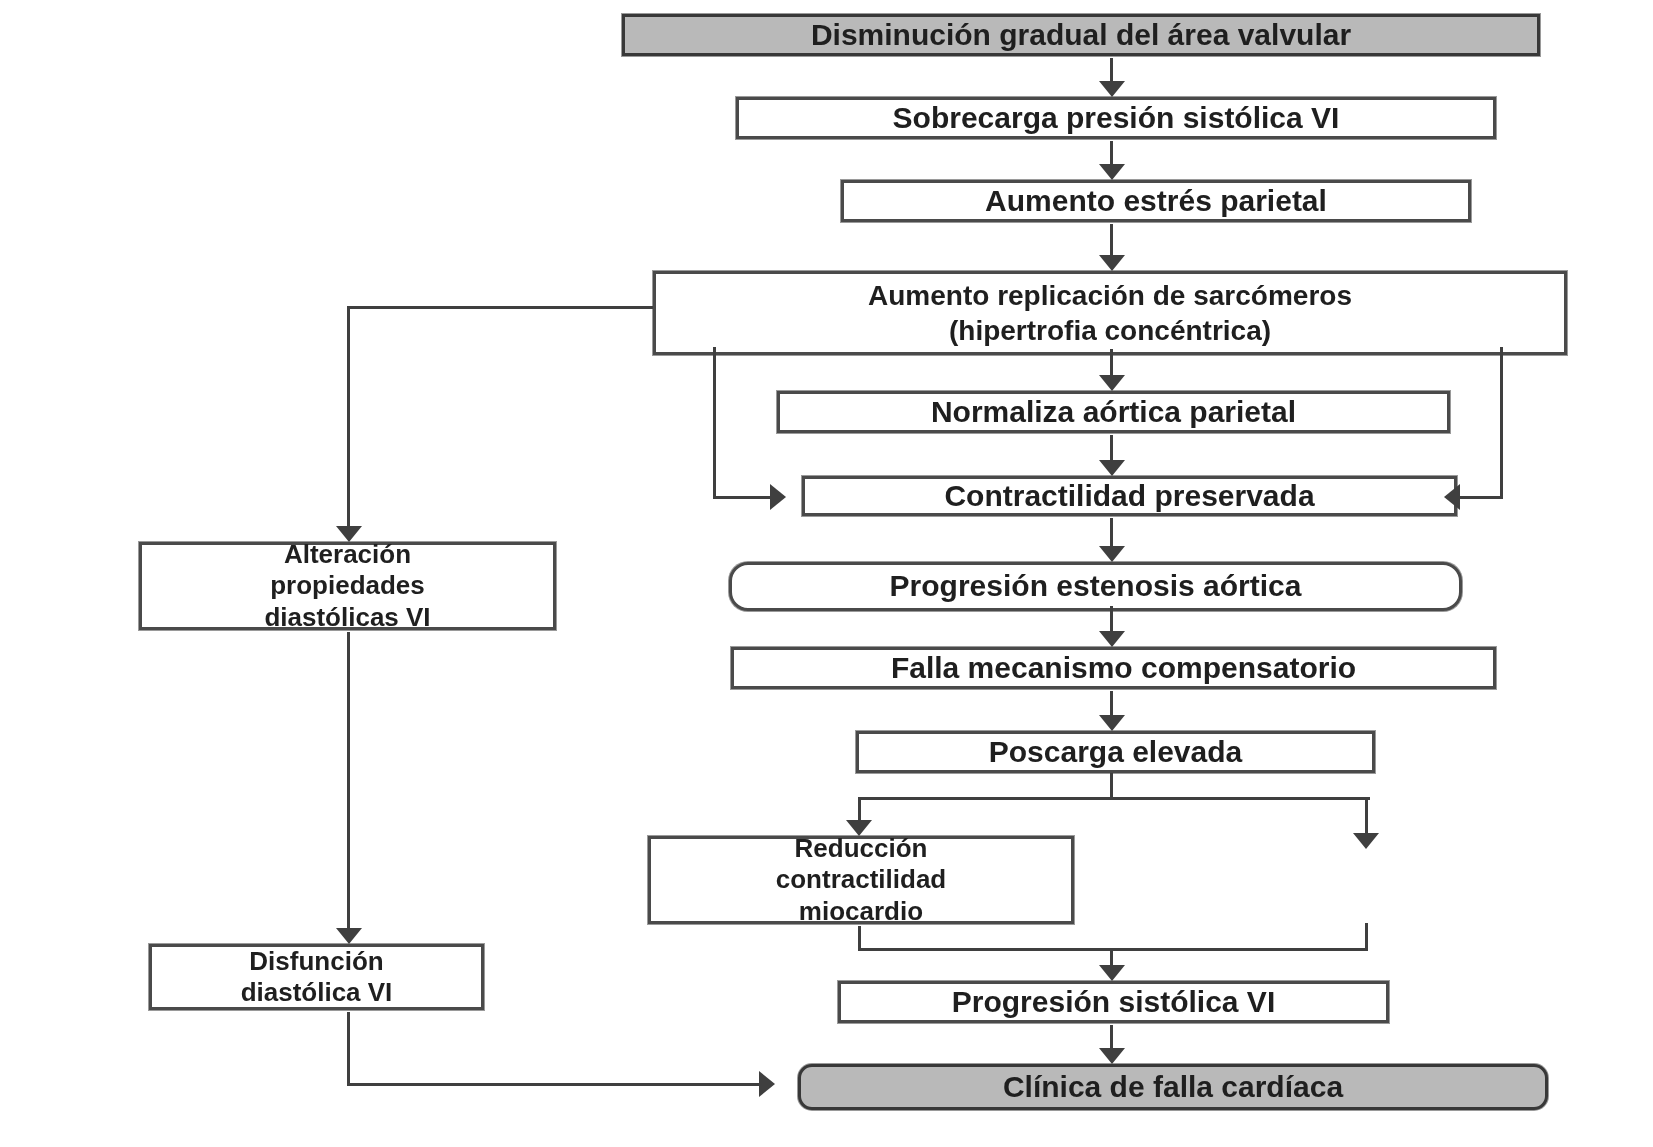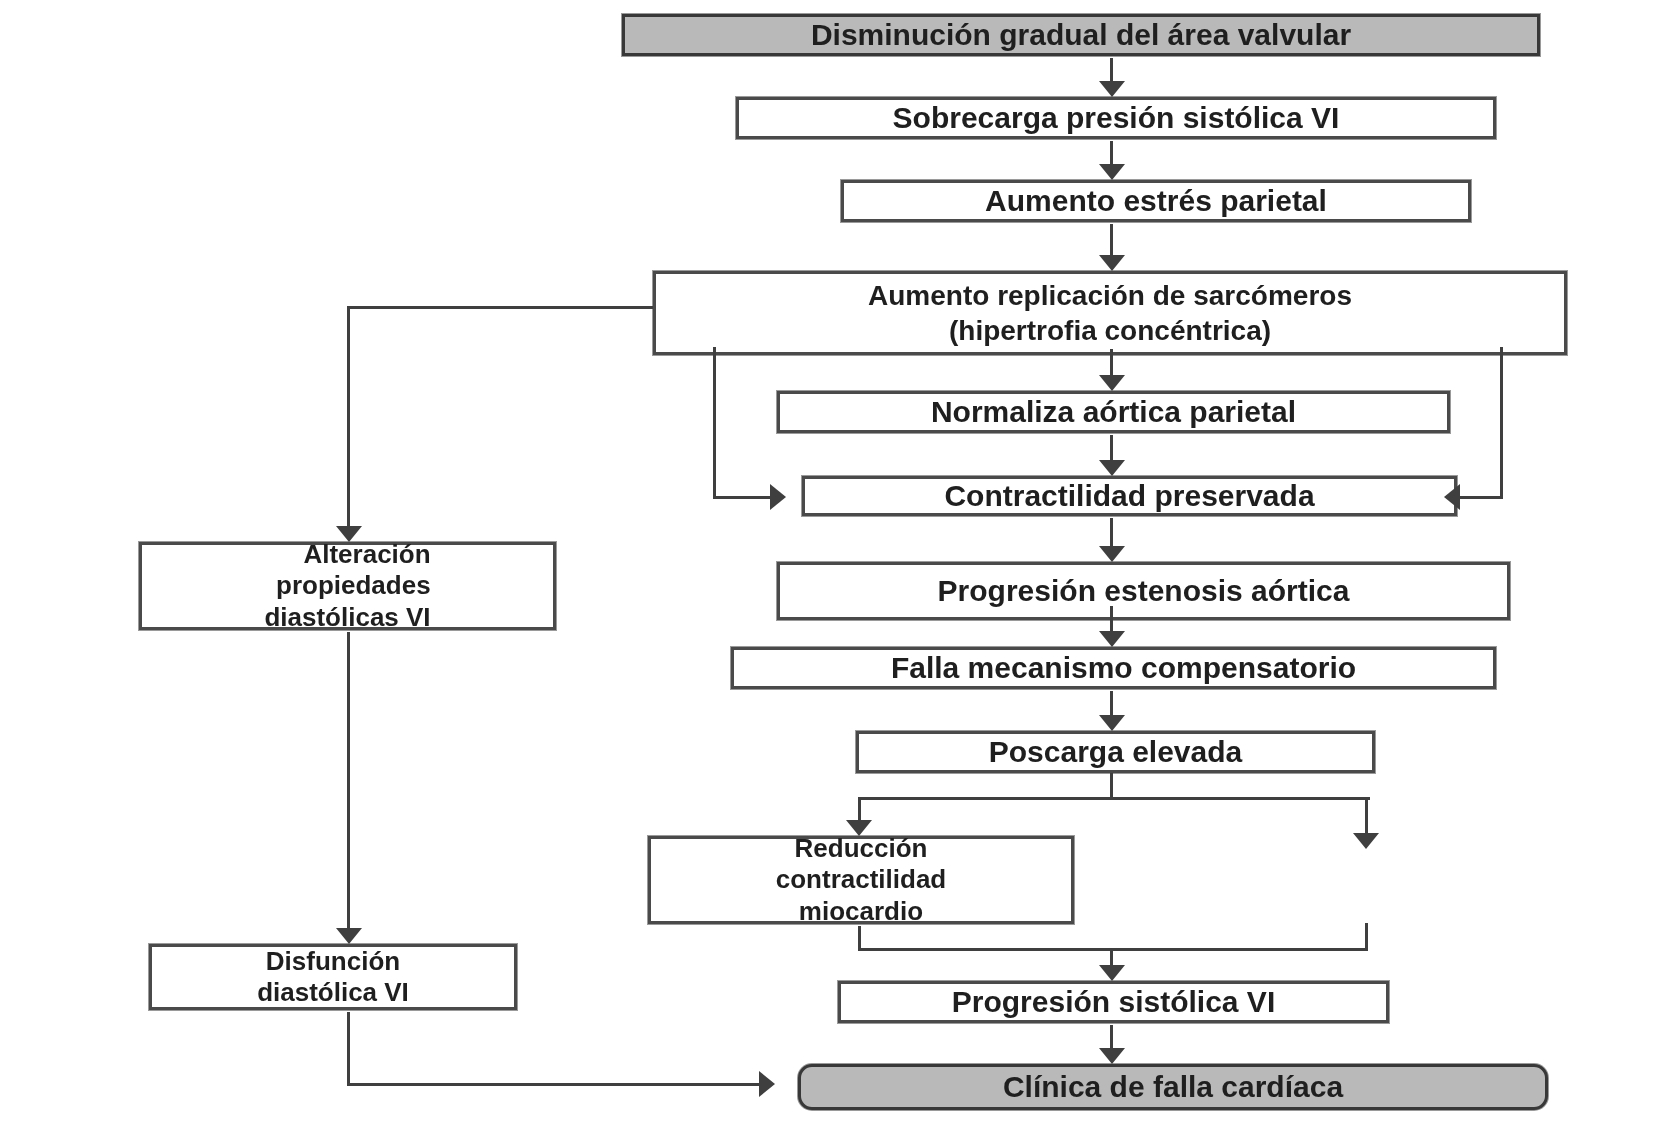--- a/index.html
+++ b/index.html
@@ -24,29 +24,29 @@
   .tri-right{border-top:13px solid transparent;border-bottom:13px solid transparent;border-left:16px solid #3f3f3f;}
   .tri-left{border-top:13px solid transparent;border-bottom:13px solid transparent;border-right:16px solid #3f3f3f;}
 
   
   #n-valve-area{left:622px;top:14px;width:918px;height:42px;}
   #n-pressure-overload{left:736px;top:97px;width:760px;height:42px;}
   #n-wall-stress-increase{left:841px;top:180px;width:630px;height:42px;}
   #n-sarcomere-replication{left:653px;top:271px;width:914px;height:84px;font-size:28px;line-height:1.25;}
   #n-wall-stress-normalized{left:777px;top:391px;width:673px;height:42px;}
   #n-contractility-preserved{left:788px;top:476px;width:655px;height:40px;margin-left:14px;}
-  #n-stenosis-progression{left:777px;top:562px;width:733px;height:58px;}
+  #n-stenosis-progression{left:729px;top:562px;width:733px;height:49px;border-radius:19px;}
   #n-compensatory-failure{left:731px;top:647px;width:765px;height:42px;padding-left:20px;}
   #n-elevated-afterload{left:856px;top:731px;width:519px;height:42px;}
   #n-contractility-reduction{left:648px;top:836px;width:426px;height:88px;}
   #n-ventricular-dilation{left:1194px;top:849px;width:347px;height:72px;}
   #n-systolic-dysfunction{left:838px;top:981px;width:551px;height:42px;}
   #n-heart-failure{left:798px;top:1064px;width:750px;height:46px;border-radius:14px;}
-  #n-diastolic-properties{left:139px;top:542px;width:417px;height:88px;text-align:right;}
-  #n-diastolic-dysfunction{left:149px;top:944px;width:368px;height:66px;}
+  #n-diastolic-properties{left:139px;top:542px;width:417px;height:88px;}
+  #n-diastolic-dysfunction{left:149px;top:944px;width:335px;height:66px;}
 </style>
 </head>
 <body>
 
 <div id="diagram">
 
   <div class="node gray" id="n-valve-area">Disminución gradual del área valvular</div>
   <div class="node" id="n-pressure-overload">Sobrecarga presión sistólica VI</div>
   <div class="node" id="n-wall-stress-increase">Aumento estrés parietal</div>
   <div class="node" id="n-sarcomere-replication">Aumento replicación de sarcómeros

